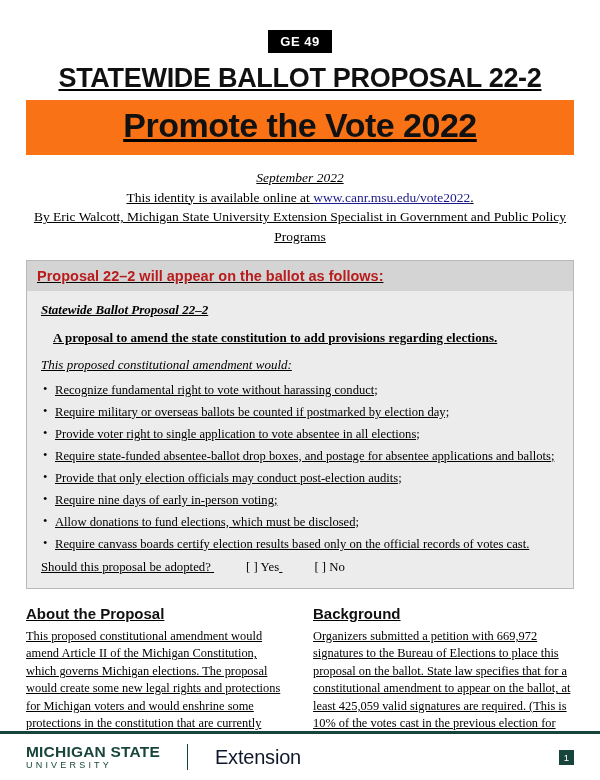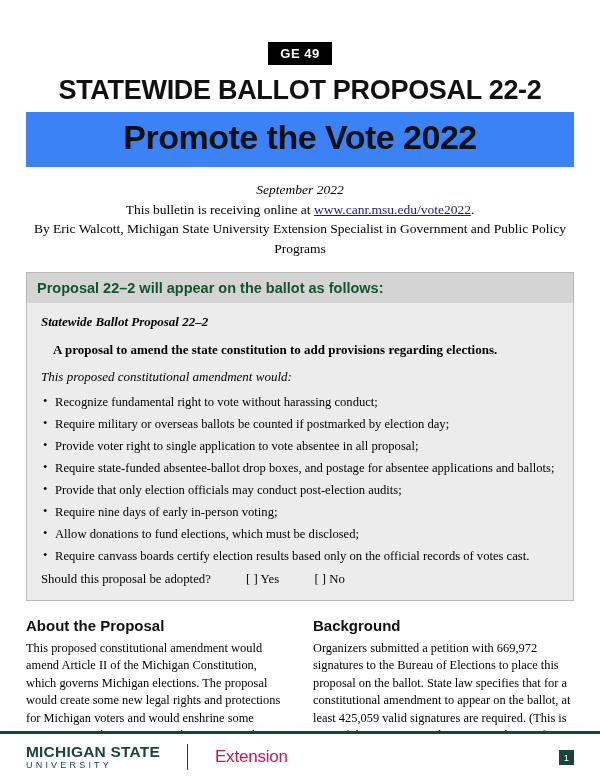--- a/index.html
+++ b/index.html
@@ -13,21 +13,22 @@
     font-family: "Liberation Serif", serif;
     color: #000000;
     overflow: hidden;
     position: relative;
   }
   .page {
     position: relative;
     width: 600px;
     height: 780px;
     box-sizing: border-box;
-    padding: 12px 26px;
+    padding: 0 26px;
+    text-decoration: underline;
   }
 
   
   .ge-badge-wrap {
     text-align: center;
     padding-top: 30px;
   }
   .ge-badge {
     display: inline-block;
     background: #000000;
@@ -44,21 +45,21 @@
   .main-title {
     text-align: center;
     font-family: "Liberation Sans", sans-serif;
     font-weight: bold;
     font-size: 27px;
     letter-spacing: -0.3px;
     color: #111111;
     margin: 0 0 6px 0;
   }
   .subtitle-bar {
-    background: #3b82f6;
+    background: #f97316;
     text-align: center;
     padding: 6px 0 10px 0;
   }
   .subtitle {
     font-family: "Liberation Sans", sans-serif;
     font-weight: bold;
     font-size: 34px;
     letter-spacing: -0.5px;
     color: #111111;
     margin: 0;
@@ -82,21 +83,21 @@
   .ballot-section {
     margin-top: 14px;
     border: 1px solid #b9b9b9;
   }
   .ballot-head {
     background: #d4d4d4;
     font-family: "Liberation Sans", sans-serif;
     font-weight: bold;
     font-size: 14.5px;
     padding: 7px 10px;
-    color: #14532d;
+    color: #b91c1c;
   }
   .ballot-body {
     background: #ececec;
     padding: 10px 14px 12px 14px;
     font-size: 13px;
     line-height: 1.42;
   }
   .ballot-body .bold-italic {
     font-weight: bold;
     font-style: italic;
@@ -201,22 +202,22 @@
     margin-top: 2px;
   }
   .divider {
     width: 1px;
     background: #18453b;
     height: 26px;
     margin: 0 11px;
   }
   .ext-word {
     font-family: "Liberation Sans", sans-serif;
-    font-size: 17px;
-    color: #be185d;
+    font-size: 20px;
+    color: #0f172a;
     letter-spacing: -0.2px;
   }
   .page-num {
     margin-left: auto;
     background: #18453b;
     color: #ffffff;
     font-family: "Liberation Sans", sans-serif;
     font-size: 9.5px;
     width: 15px;
     height: 15px;
@@ -237,35 +238,35 @@
   <div class="title-block">
     <h1 class="main-title">STATEWIDE BALLOT PROPOSAL 22-2</h1>
     <div class="subtitle-bar">
       <div class="subtitle">Promote the Vote 2022</div>
     </div>
   </div>
 
   <div class="meta">
     <div class="date">September 2022</div>
     <div>
-      <span>This bulletin is receiving online at </span><a href="#">www.canr.msu.edu/vote2022</a><span>.</span>
+      <span>This identity is available online at </span><a href="#">www.canr.msu.edu/vote2022</a><span>.</span>
     </div>
     <div>By Eric Walcott, Michigan State University Extension Specialist in Government and Public Policy Programs</div>
   </div>
 
   <div class="ballot-section">
     <div class="ballot-head">Proposal 22–2 will appear on the ballot as follows:</div>
     <div class="ballot-body">
       <p class="bold-italic">Statewide Ballot Proposal 22–2</p>
       <p class="bold">A proposal to amend the state constitution to add provisions regarding elections.</p>
       <p class="italic">This proposed constitutional amendment would:</p>
       <ul class="prov">
         <li>Recognize fundamental right to vote without harassing conduct;</li>
         <li>Require military or overseas ballots be counted if postmarked by election day;</li>
-        <li>Provide voter right to single application to vote absentee in all proposal;</li>
+        <li>Provide voter right to single application to vote absentee in all elections;</li>
         <li>Require state-funded absentee-ballot drop boxes, and postage for absentee applications and ballots;</li>
         <li>Provide that only election officials may conduct post-election audits;</li>
         <li>Require nine days of early in-person voting;</li>
         <li>Allow donations to fund elections, which must be disclosed;</li>
         <li>Require canvass boards certify election results based only on the official records of votes cast.</li>
       </ul>
       <div class="adopt-row">
         <span>Should this proposal be adopted?</span>
         <span class="opt">[ ] Yes</span>
         <span class="opt">[ ] No</span>

